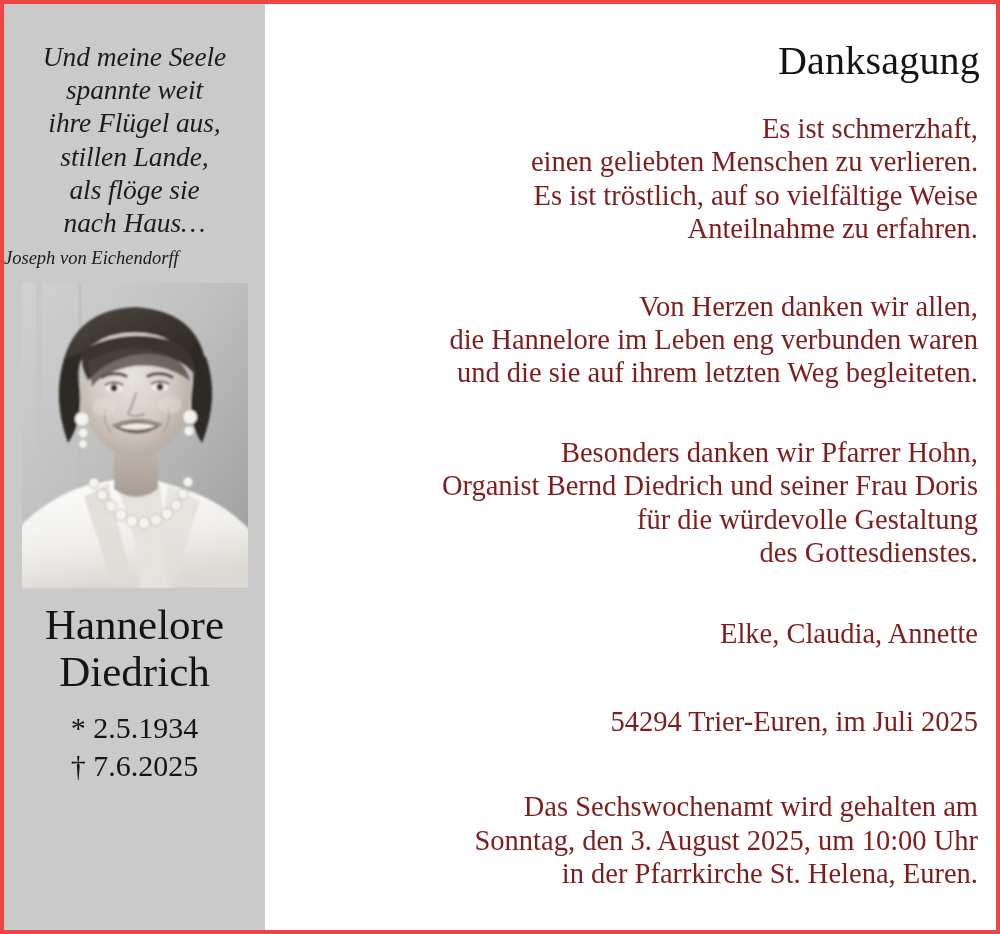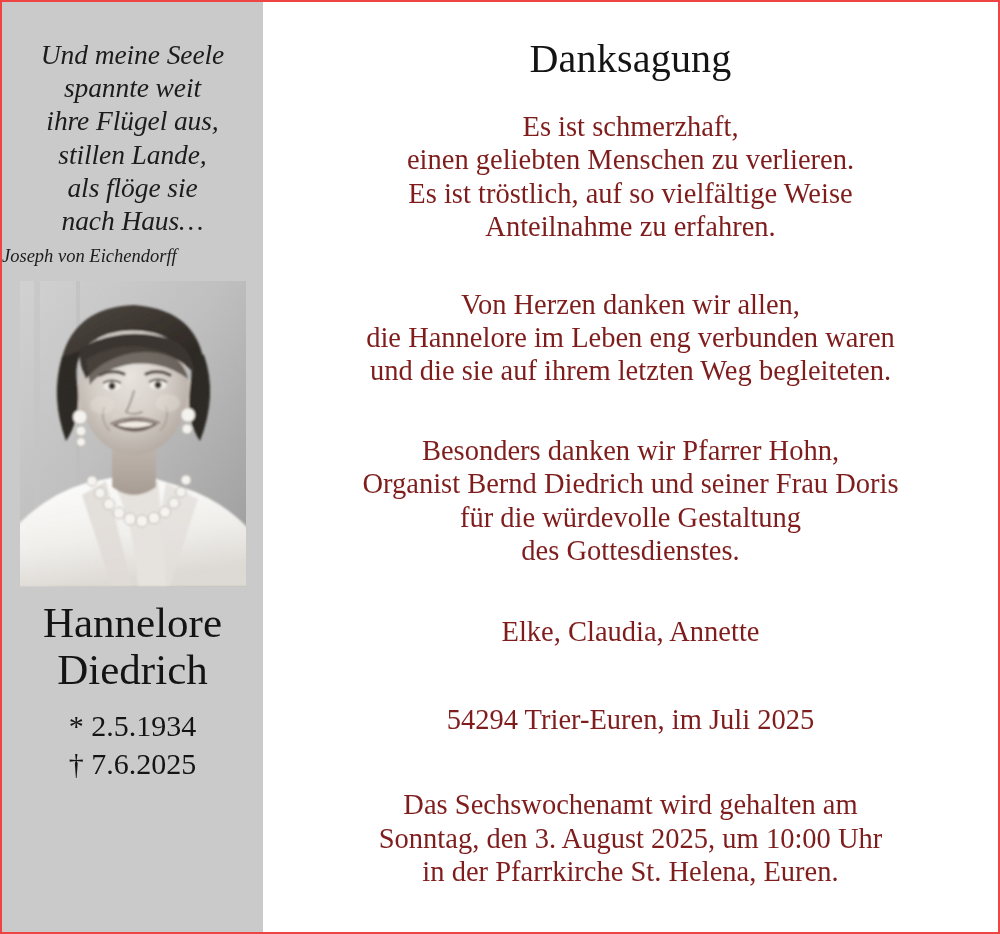--- a/index.html
+++ b/index.html
@@ -13,21 +13,21 @@
     font-family: "Liberation Serif", "DejaVu Serif", serif;
     color: #1a1a1a;
     overflow: hidden;
   }
 
   #card {
     position: relative;
     width: 1000px;
     height: 934px;
     box-sizing: border-box;
-    border: 2px solid #ef4444;
+    border: 4px solid #ef4444;
     background: #ffffff;
     display: flex;
     flex-direction: row;
     align-items: stretch;
   }
 
   
   #left-panel {
     position: relative;
     width: 261px;
@@ -111,21 +111,21 @@
     white-space: nowrap;
   }
   #date-born { margin-top: 14px; }
 
   
   #right-panel {
     flex: 1 1 auto;
     background: #ffffff;
     box-sizing: border-box;
     padding: 34px 16px 0 16px;
-    text-align: center;
+    text-align: right;
   }
 
   #heading {
     font-size: 40px;
     line-height: 46px;
     letter-spacing: 0.2px;
     color: #141414;
     margin: 0 0 28px 0;
     white-space: nowrap;
   }

